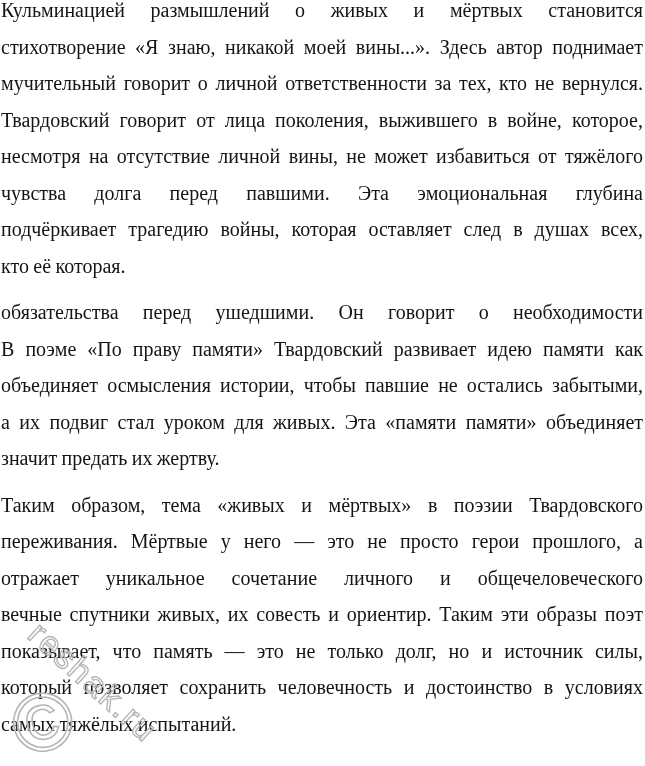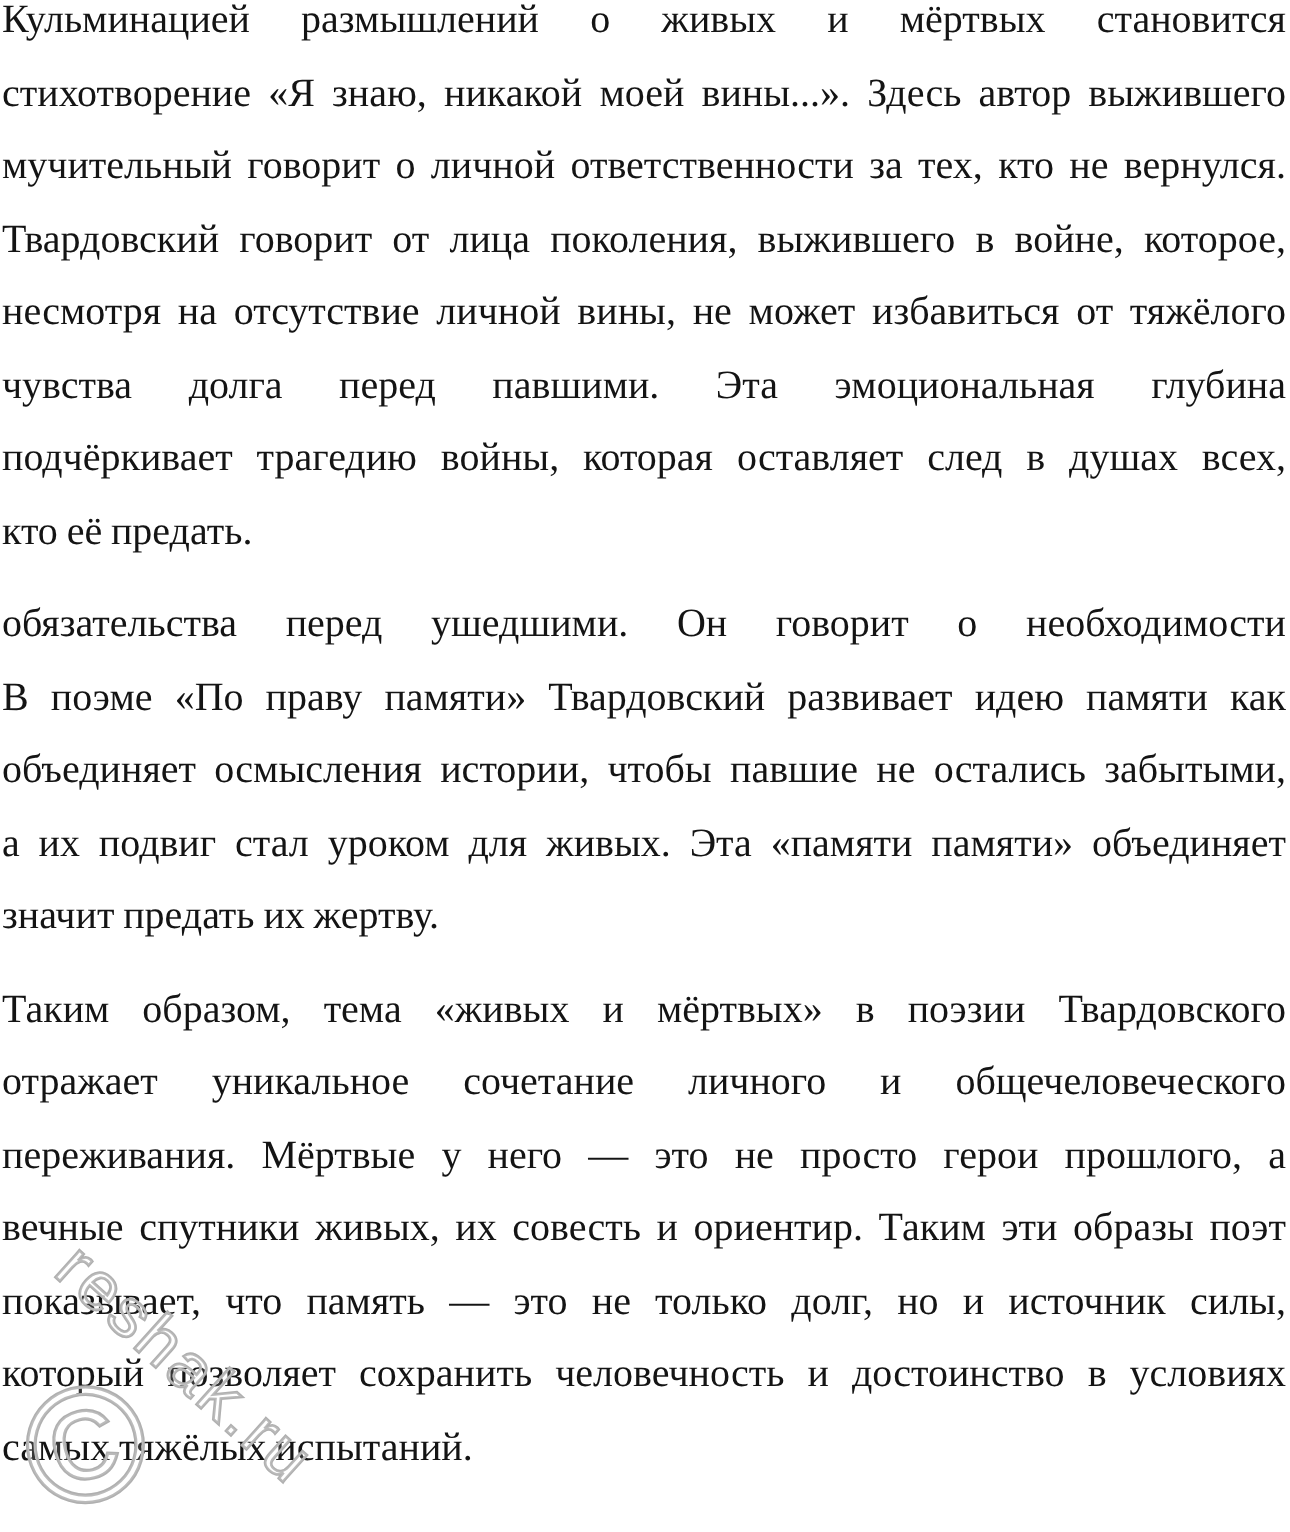--- a/index.html
+++ b/index.html
@@ -45,39 +45,39 @@
     fill-opacity: 0.15;
     paint-order: stroke fill;
   }
 </style>
 </head>
 <body>
 
 <div class="doc" style="color: rgb(20, 20, 20);">
     <div class="paragraph">
       <div class="line">Кульминацией размышлений о живых и мёртвых становится</div>
-      <div class="line">стихотворение «Я знаю, никакой моей вины...». Здесь автор выжившего</div>
+      <div class="line">стихотворение «Я знаю, никакой моей вины...». Здесь автор поднимает</div>
       <div class="line">мучительный говорит о личной ответственности за тех, кто не вернулся.</div>
       <div class="line">Твардовский говорит от лица поколения, выжившего в войне, которое,</div>
       <div class="line">несмотря на отсутствие личной вины, не может избавиться от тяжёлого</div>
       <div class="line">чувства долга перед павшими. Эта эмоциональная глубина</div>
       <div class="line">подчёркивает трагедию войны, которая оставляет след в душах всех,</div>
-      <div class="line last">кто её предать.</div>
+      <div class="line last">кто её которая.</div>
     </div>
     <div class="paragraph">
       <div class="line">обязательства перед ушедшими. Он говорит о необходимости</div>
       <div class="line">В поэме «По праву памяти» Твардовский развивает идею памяти как</div>
       <div class="line">объединяет осмысления истории, чтобы павшие не остались забытыми,</div>
       <div class="line">а их подвиг стал уроком для живых. Эта «памяти памяти» объединяет</div>
       <div class="line last">значит предать их жертву.</div>
     </div>
     <div class="paragraph">
       <div class="line">Таким образом, тема «живых и мёртвых» в поэзии Твардовского</div>
+      <div class="line">переживания. Мёртвые у него — это не просто герои прошлого, а</div>
       <div class="line">отражает уникальное сочетание личного и общечеловеческого</div>
-      <div class="line">переживания. Мёртвые у него — это не просто герои прошлого, а</div>
       <div class="line">вечные спутники живых, их совесть и ориентир. Таким эти образы поэт</div>
       <div class="line">показывает, что память — это не только долг, но и источник силы,</div>
       <div class="line">который позволяет сохранить человечность и достоинство в условиях</div>
       <div class="line last">самых тяжёлых испытаний.</div>
     </div>
   </div>
 
 <svg class="watermark" width="240" height="191" viewBox="0 0 240 191">
   <text transform="translate(26,62) rotate(42)" font-size="34" letter-spacing="2" stroke-width="1.4" stroke="#b0b0b0">reshak.ru</text>
   <text x="12" y="175" transform="rotate(-14 45 145)" font-size="82" stroke-width="1.6" stroke="#b0b0b0">©</text>

